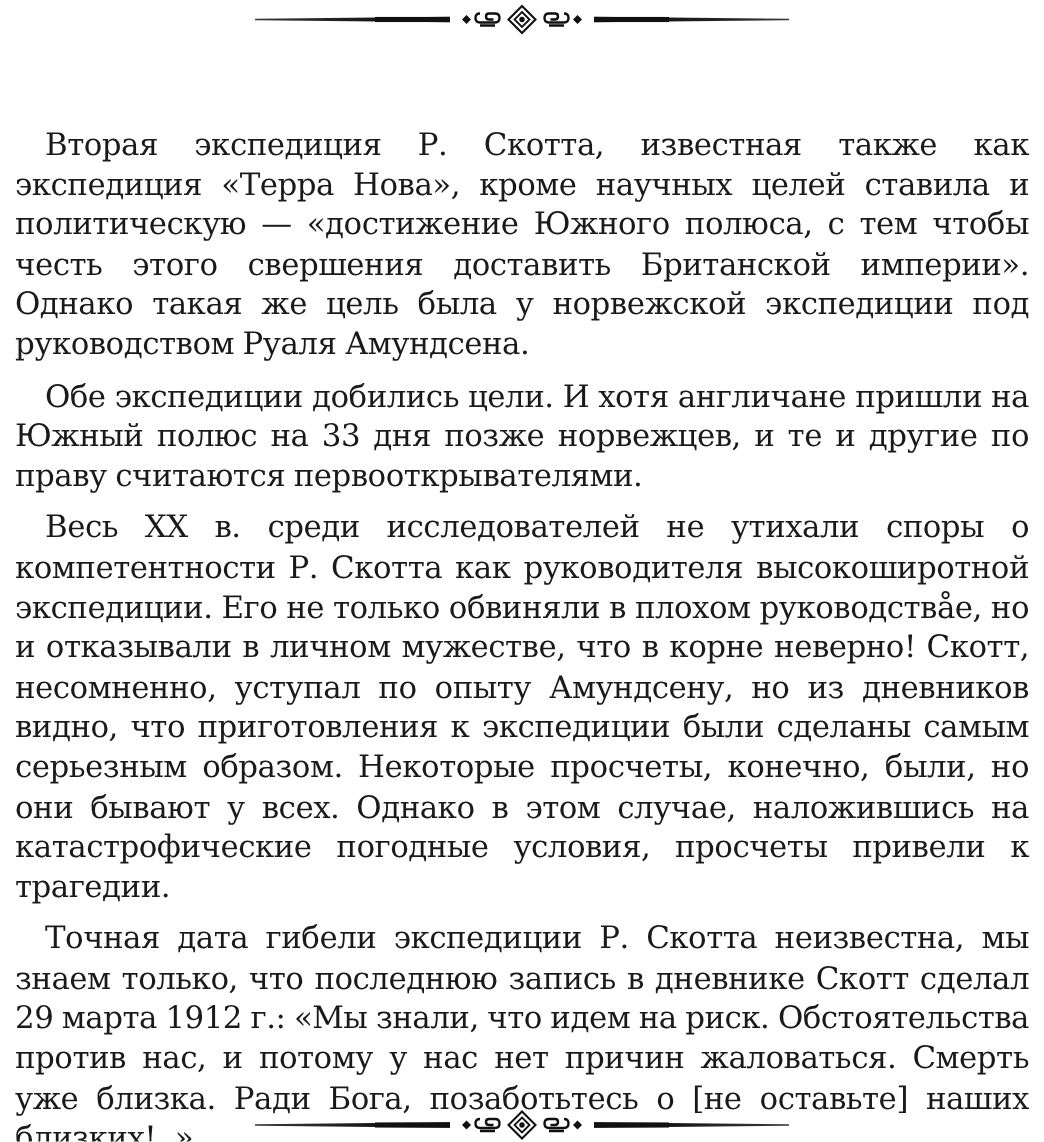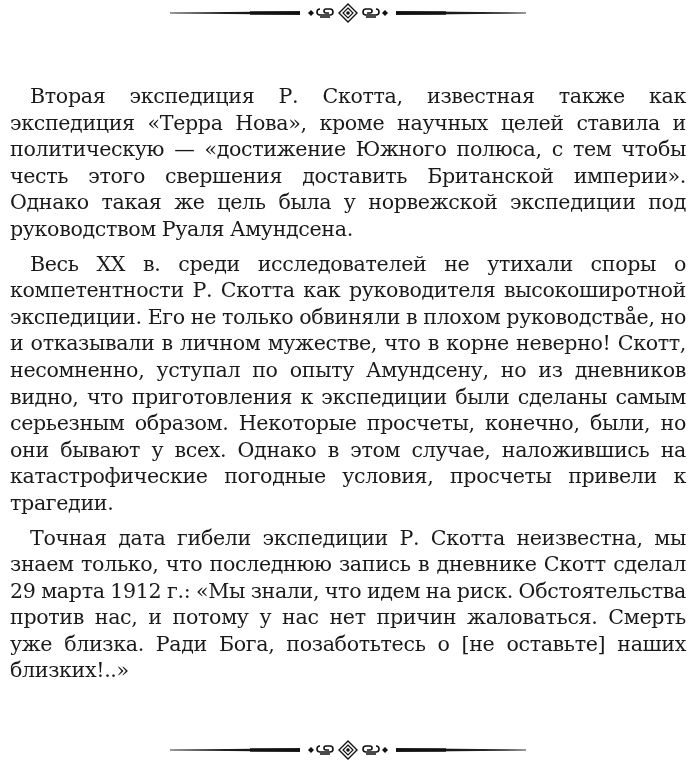--- a/index.html
+++ b/index.html
@@ -69,20 +69,21 @@
     <path d="M150,6 q-3,0 -3,3 q0,3 3,3 l10,0 q3,0 3,-3 q0,-3 -3,-3 l-4,0 q-2,0 -2,2 q0,2 2,2 l3,0 M150,14 l10,0" fill="none" stroke="#111" stroke-width="1.6"></path>
     <path d="M206,6 q3,0 3,3 q0,3 -3,3 l-10,0 q-3,0 -3,-3 q0,-3 3,-3 l4,0 q2,0 2,2 q0,2 -2,2 l-3,0 M206,14 l-10,0" fill="none" stroke="#111" stroke-width="1.6"></path>
     <polygon points="178,1 187,10 178,19 169,10" fill="none" stroke="#111" stroke-width="1.4"></polygon>
     <polygon points="178,5 183,10 178,15 173,10" fill="none" stroke="#111" stroke-width="1.2"></polygon>
     <circle cx="178" cy="10" r="1.8" fill="#111"></circle>
   </svg>
 </div>
 
 <div class="page-body">
   <p class="para">Вторая экспедиция Р. Скотта, известная также как экспедиция «Терра Нова», кроме научных целей ставила и политическую — «достижение Южного полюса, с тем чтобы честь этого свершения доставить Британской империи». Однако такая же цель была у норвежской экспедиции под руководством Руаля Амундсена.</p>
+  <p class="para">Обе экспедиции добились цели. И хотя англичане пришли на Южный полюс на 33 дня позже норвежцев, и те и другие по праву считаются первооткрывателями.</p>
   <p class="para">Весь XX в. среди исследователей не утихали споры о компетентности Р. Скотта как руководителя высокоширотной экспедиции. Его не только обвиняли в плохом руководствåе, но и отказывали в личном мужестве, что в корне неверно! Скотт, несомненно, уступал по опыту Амундсену, но из дневников видно, что приготовления к экспедиции были сделаны самым серьезным образом. Некоторые просчеты, конечно, были, но они бывают у всех. Однако в этом случае, наложившись на катастрофические погодные условия, просчеты привели к трагедии.</p>
   <p class="para">Точная дата гибели экспедиции Р. Скотта неизвестна, мы знаем только, что последнюю запись в дневнике Скотт сделал 29 марта 1912 г.: «Мы знали, что идем на риск. Обстоятельства против нас, и потому у нас нет причин жаловаться. Смерть уже близка. Ради Бога, позаботьтесь о [не оставьте] наших близких!..»</p>
 </div>
 
 <div class="ornament bottom">
   <svg width="356" height="20" viewBox="0 0 356 20">
     <polygon points="0,9.5 130,8.2 130,11.8 0,10.5" fill="url(#gl)"></polygon>
     <rect x="80" y="8.3" width="50" height="3.4" fill="#111"></rect>
     <polygon points="356,9.5 226,8.2 226,11.8 356,10.5" fill="url(#gr)"></polygon>
     <rect x="226" y="8.3" width="50" height="3.4" fill="#111"></rect>

